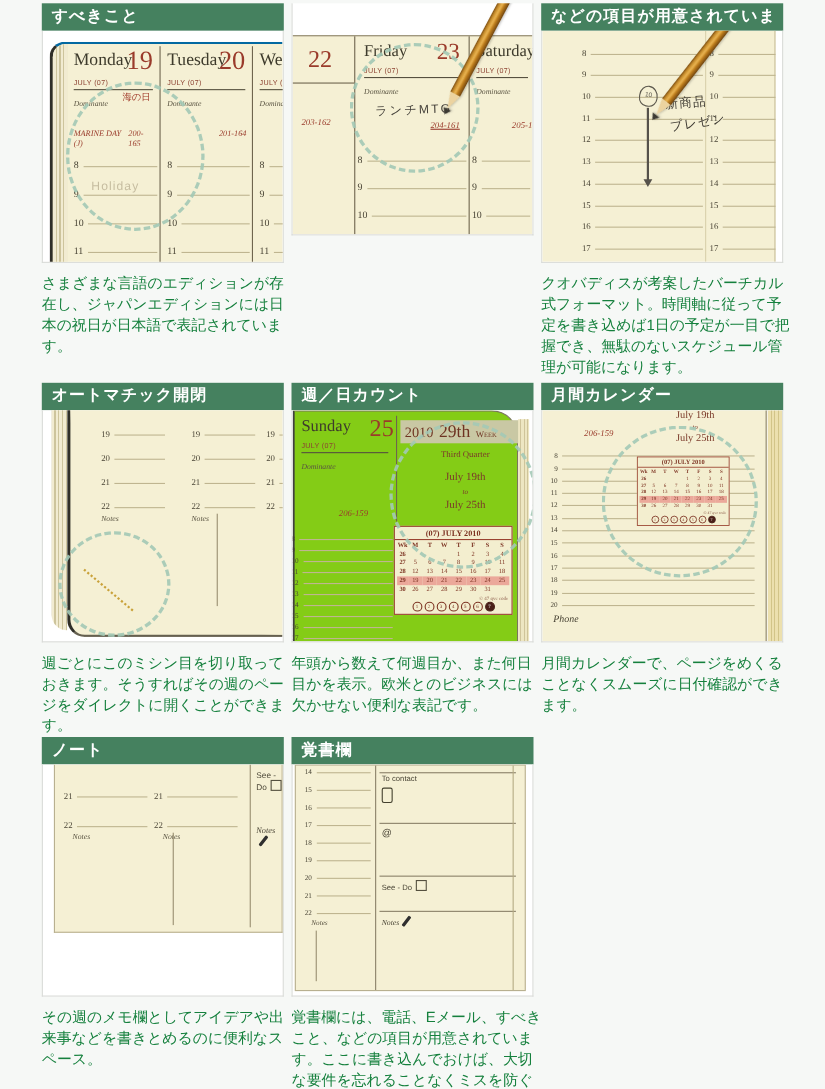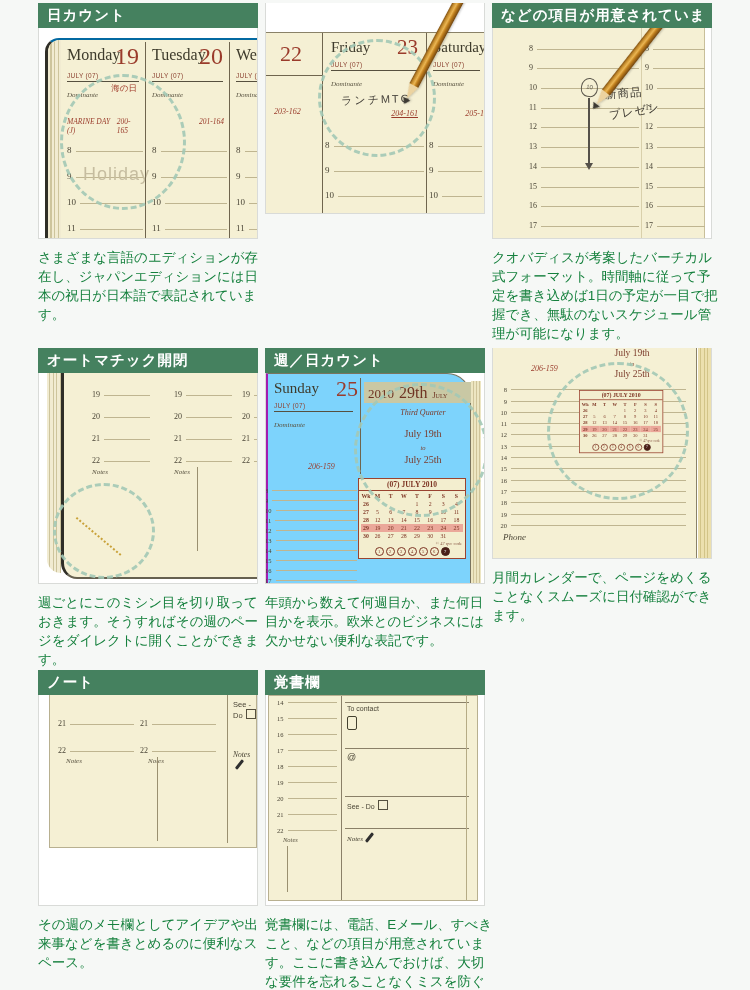--- a/index.html
+++ b/index.html
@@ -17,21 +17,21 @@
   .dayname{font-family:"Liberation Serif",serif;color:#3e3b2c;}
   .daydate{font-family:"Liberation Serif",serif;color:#9a3b2b;}
   .month{font-size:6.5px;color:#8d4433;letter-spacing:.3px;border-bottom:1px solid #56503f;
     padding-bottom:2px;width:92%;margin-top:1px;}
   .dom{font-style:italic;font-family:"Liberation Serif",serif;color:#5a5442;font-size:7px;}
   .redcode{font-style:italic;font-family:"Liberation Serif",serif;color:#9a3b2b;}
   .dcircle{position:absolute;border:3px dashed #a3c9b6;border-radius:50%;opacity:.9;}
   .lrow{display:flex;align-items:flex-end;}
   .lnum{flex:none;font-family:"Liberation Serif",serif;color:#4a4536;}
   .lline{flex:1;border-bottom:1px solid #bfb590;margin:0 2px 3px 4px;}
-  .ghost{position:absolute;color:#c6bda0;font-size:18px;letter-spacing:1px;}
+  .ghost{position:absolute;color:#c6bda0;font-size:11px;letter-spacing:1px;}
   .pencil{position:absolute;display:flex;height:10px;transform-origin:0 50%;filter:drop-shadow(1px 1px 1px rgba(0,0,0,.25));}
   .p-lead{width:6px;background:#3d3a33;clip-path:polygon(0 50%,100% 10%,100% 90%);}
   .p-wood{width:15px;background:#ecd3a0;clip-path:polygon(0 50%,100% 0,100% 100%);}
   .p-body{flex:1;background:linear-gradient(180deg,#7e5014 0%,#c98f2e 22%,#eab553 45%,#c07f1d 65%,#6f4410 100%);border-radius:0 2px 2px 0;}
   .checkbox{display:inline-block;width:8px;height:8px;border:1px solid #55503f;background:transparent;vertical-align:-1px;margin-left:3px;}
   .pen-icon{display:inline-block;width:3px;height:11px;background:#2f2f2f;transform:rotate(38deg);border-radius:1px;margin-left:5px;vertical-align:-2px;}
   .phone-icon{display:inline-block;width:8px;height:12px;border:1.4px solid #44412f;border-radius:2px;}
 
   
   .minical{position:absolute;background:#f3eecf;border:1px solid #9a4330;color:#7d3423;
@@ -109,39 +109,39 @@
   .s4col{width:82px;flex:none;padding-left:22px;box-sizing:border-box;position:relative;}
   .s4col.c3{width:60px;padding-left:8px;}
   .s4 .lrow{height:22px;}
   .s4 .lnum{font-size:8px;}
   .notes-label{font-style:italic;font-family:"Liberation Serif",serif;color:#5a5442;font-size:7px;margin-top:3px;}
   .s4-vline{position:absolute;left:133px;top:96px;height:84px;width:1px;background:#9a9070;}
   .s4 .dcircle{left:14px;top:110px;width:96px;height:90px;}
   .s4-perf{position:absolute;left:38px;top:144px;width:58px;border-top:2px dotted #c9a23a;transform:rotate(40deg);transform-origin:0 0;}
 
   
-  .s5-paper{position:absolute;left:0;top:0;bottom:0;right:13px;background:#7dd3fc;
-    border-left:2px solid #a21caf;border-top:1.5px solid #7a745e;border-right:1.5px solid #7a745e;border-top-right-radius:24px;}
+  .s5-paper{position:absolute;left:0;top:0;bottom:0;right:13px;background:#84cc16;
+    border-left:2px solid #404040;border-top:1.5px solid #7a745e;border-right:1.5px solid #7a745e;border-top-right-radius:24px;}
   .s5-edges{position:absolute;right:3px;top:8px;bottom:0;width:10px;
     background:repeating-linear-gradient(90deg,#ede6c2 0 2px,#cfc49a 2px 3px);}
   .s5-daycol{position:absolute;left:6px;top:5px;width:86px;}
   .s5 .dayname{font-size:15px;}
   .s5 .daydate{position:absolute;right:2px;top:-3px;font-size:22px;}
   .s5 .dayrow{height:22px;position:relative;}
   .s5-code{position:absolute;left:40px;top:88px;font-size:8px;}
   .s5-vdiv{position:absolute;left:92px;top:4px;height:96px;width:1px;background:#6f654e;}
   .s5-hours{position:absolute;left:-3px;top:110px;width:94px;}
   .s5-hours .lrow{height:10px;}
   .s5-hours .lnum{font-size:6.5px;}
   .s5-weekbox{position:absolute;left:96px;top:8px;width:110px;height:21px;background:#c9c8a4;
     display:flex;align-items:baseline;gap:5px;padding:2px 4px;box-sizing:border-box;
     font-family:"Liberation Serif",serif;color:#6e3322;}
   .wb-year{font-size:13px;} .wb-week{font-size:16px;} .wb-suf{font-size:8px;font-variant:small-caps;}
   .s5-quarter{position:absolute;left:110px;top:34px;width:90px;text-align:center;
-    font-style:italic;font-family:"Liberation Serif",serif;font-size:8px;color:#7b3a2a;}
+    font-family:"Liberation Serif",serif;font-size:8px;color:#7b3a2a;}
   .s5-from{position:absolute;left:110px;top:54px;width:90px;text-align:center;font-family:"Liberation Serif",serif;font-size:10px;color:#7b3a2a;}
   .s5-toword{position:absolute;left:110px;top:70px;width:90px;text-align:center;font-style:italic;font-family:"Liberation Serif",serif;font-size:6.5px;color:#7b3a2a;}
   .s5-to{position:absolute;left:110px;top:80px;width:90px;text-align:center;font-family:"Liberation Serif",serif;font-size:10px;color:#7b3a2a;}
   .s5 .minical{left:90px;top:104px;width:108px;}
   .s5 .dcircle{left:88px;top:10px;width:128px;height:128px;}
 
   
   .s6-paper{position:absolute;left:0;top:0;bottom:0;right:14px;background:#f5f0d4;border-right:1px solid #8a8268;}
   .s6-edges{position:absolute;right:0;top:0;bottom:0;width:13px;
     background:repeating-linear-gradient(90deg,#ece0ae 0 2.5px,#d2c488 2.5px 3.5px);}
@@ -182,21 +182,21 @@
   .s8-vlineR{position:absolute;right:10px;top:0;bottom:0;width:1px;background:#b5ab85;}
 </style>
 </head>
 <body>
 
 <div class="page">
 
   <div class="row" id="row1">
 
     <div class="card">
-      <div class="card-header">日カウント</div>
+      <div class="card-header">すべきこと</div>
       <div class="card-image s1">
         <div class="s1-book">
           <div class="s1-edges"></div>
           <div class="s1-cols">
             <div class="daycol s1">
               <div class="dayrow"><span class="dayname">Monday</span><span class="daydate">19</span></div>
               <div class="month">JULY (07)</div>
               <div class="domrow"><span class="dom">Dominante</span><span class="notejp">海の日</span></div>
               <div class="codeline redcode">
                   <span>MARINE DAY (J)</span>
@@ -575,21 +575,21 @@
                 <span class="lline"></span>
               </div>
               <div class="lrow">
                 <span class="lnum">17</span>
                 <span class="lline"></span>
               </div>
             </div>
           <div class="s5-weekbox">
             <span class="wb-year">2010</span>
             <span class="wb-week">29th</span>
-            <span class="wb-suf">July</span>
+            <span class="wb-suf">Week</span>
           </div>
           <div class="s5-quarter">Third Quarter</div>
           <div class="s5-from">July 19th</div>
           <div class="s5-toword">to</div>
           <div class="s5-to">July 25th</div>
           <div class="minical">
               <div class="mc-title">(07) JULY 2010</div>
               <div class="mc-grid">
                 <span class="mc-h">Wk</span>
                 <span class="mc-h">M</span>
@@ -652,20 +652,21 @@
               </div>
             </div>
         </div>
         <div class="s5-edges"></div>
         <div class="dcircle"></div>
       </div>
       <div class="card-desc">年頭から数えて何週目か、また何日目かを表示。欧米とのビジネスには欠かせない便利な表記です。</div>
     </div>
 
     <div class="card">
+      <div class="card-header">月間カレンダー</div>
       <div class="card-image s6">
         <div class="s6-paper">
           <div class="s6-code redcode">206-159</div>
           <div class="s6-from">July 19th</div>
           <div class="s6-toword">to</div>
           <div class="s6-to">July 25th</div>
           <div class="s6-hours">
               <div class="lrow">
                 <span class="lnum">8</span>
                 <span class="lline"></span>

